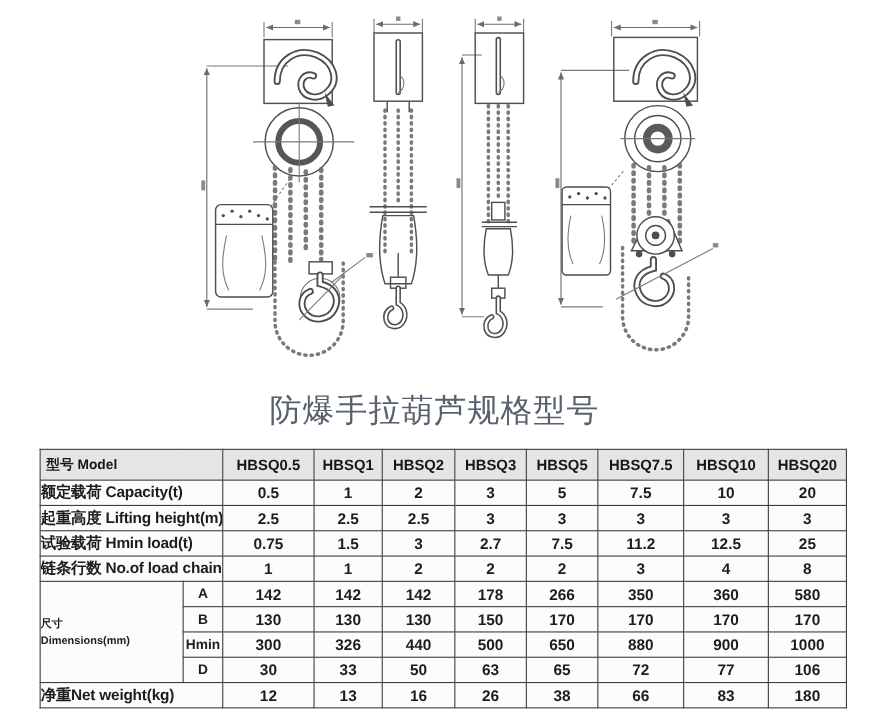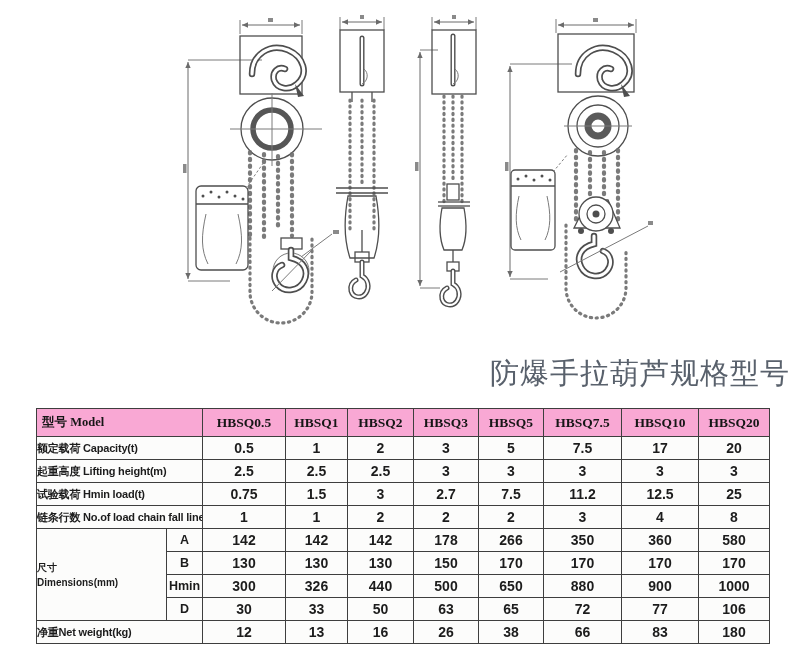--- a/index.html
+++ b/index.html
@@ -17,39 +17,39 @@
   .ch{stroke:#6f6f6f;stroke-width:4.2;stroke-dasharray:1.4 5.4;stroke-linecap:round;fill:none;opacity:.92;}
   .chs{stroke:#6f6f6f;stroke-width:3.2;stroke-dasharray:1.2 4.6;stroke-linecap:round;fill:none;opacity:.92;}
   .hk{stroke:#4e4e4e;stroke-width:6.5;fill:none;stroke-linecap:round;}
   .hki{stroke:#ffffff;stroke-width:3.1;fill:none;stroke-linecap:round;}
   .hk2{stroke:#4e4e4e;stroke-width:5;fill:none;stroke-linecap:round;}
   .hki2{stroke:#ffffff;stroke-width:2.2;fill:none;stroke-linecap:round;}
   .dot{fill:#4e4e4e;}
   .lbl-mark{fill:#8a8a8a;}
   
   .page-title{
-    margin:12px 0 14px 0;text-align:right;
+    margin:12px 0 14px 0;text-align:center;
     font-size:29px;letter-spacing:1px;color:#59616c;font-weight:500;
   }
   
   table.spec{
     border-collapse:collapse;table-layout:fixed;width:733px;margin-left:36px;
     background:#fcfcfb;
   }
   table.spec th,table.spec td{
     border:1.6px solid #3e3e3e;padding:0;overflow:hidden;white-space:nowrap;
     color:#1c1c1c;
   }
   tr.hdr th{
-    background:#f9a8d4;height:27px;font-size:13.5px;font-weight:bold;color:#161616;font-family:Liberation Serif, serif;
+    background:#e5e5e5;height:27px;font-size:13.5px;font-weight:bold;color:#161616;
   }
   tr.hdr th.model-th{text-align:left;padding-left:5px;font-size:12.5px;}
   td.val{height:22px;text-align:center;font-size:14px;font-weight:bold;}
   th.lbl{
-    text-align:left;padding-left:4px;font-size:11px;font-weight:bold;height:22px;
+    text-align:left;padding-left:4px;font-size:14px;font-weight:bold;height:22px;
     letter-spacing:-0.2px;
   }
   th.sublbl{text-align:center;font-size:12.5px;font-weight:bold;}
   th.dimslbl{text-align:left;padding-left:5px;font-size:10px;font-weight:bold;line-height:1.5;}
 </style>
 </head>
 <body>
 
 <svg class="drawings" viewBox="0 0 790 342">
   <defs>
@@ -277,21 +277,21 @@
     <th>HBSQ20</th>
   </tr>
   <tr>
     <th colspan="2" class="lbl">额定载荷 Capacity(t)</th>
     <td class="val">0.5</td>
     <td class="val">1</td>
     <td class="val">2</td>
     <td class="val">3</td>
     <td class="val">5</td>
     <td class="val">7.5</td>
-    <td class="val">17</td>
+    <td class="val">10</td>
     <td class="val">20</td>
   </tr>
   <tr>
     <th colspan="2" class="lbl">起重高度 Lifting height(m)</th>
     <td class="val">2.5</td>
     <td class="val">2.5</td>
     <td class="val">2.5</td>
     <td class="val">3</td>
     <td class="val">3</td>
     <td class="val">3</td>

